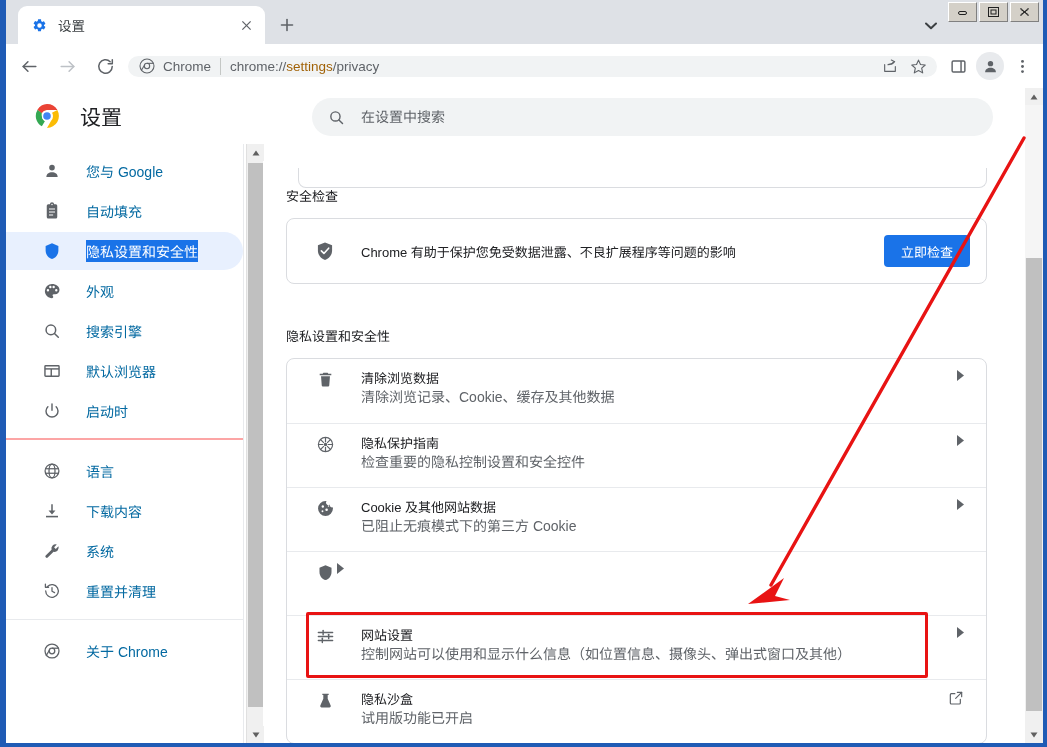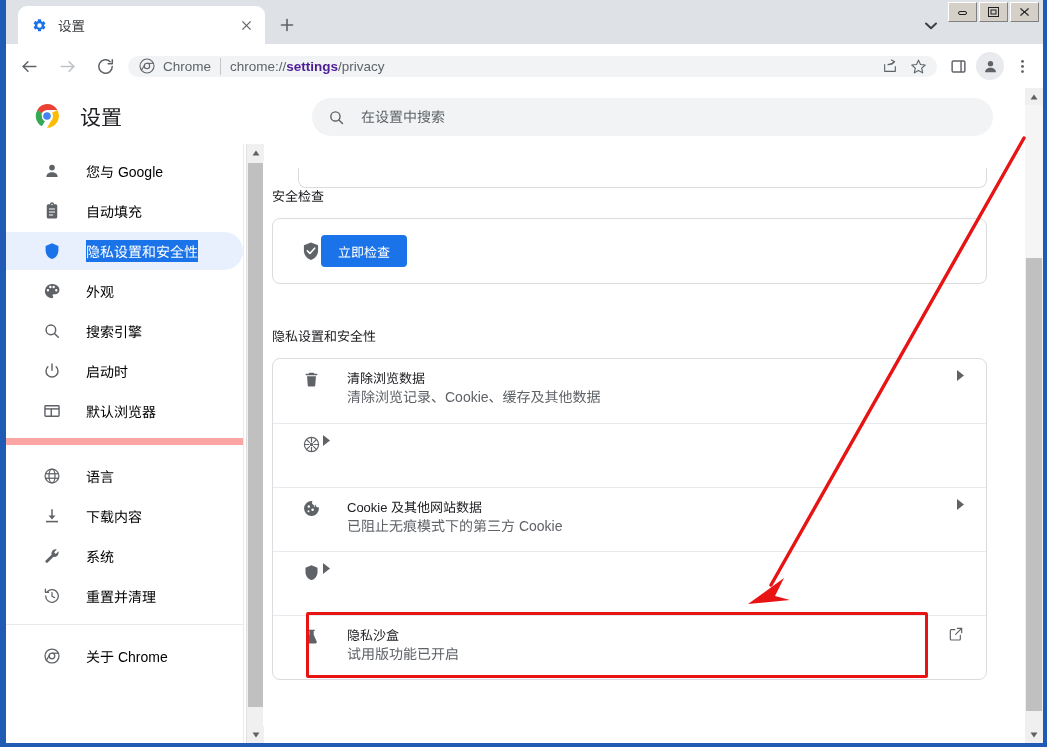--- a/index.html
+++ b/index.html
@@ -92,21 +92,21 @@
     position: relative;
   }
   #omnibox-chrome-icon { margin-left: 11px; display:flex; }
   #omnibox-scheme-label {
     margin-left: 8px; font-size: 13.5px; color: #5f6368;
   }
   #omnibox-divider {
     margin: 0 9px; width: 1px; height: 17px; background: #c4c7c5;
   }
   #omnibox-url { font-size: 13.5px; color: #5f6368; white-space: nowrap; }
-  #omnibox-url b { color: #4c1d95; font-weight: 700; }
+  #omnibox-url b { color: #a16207; font-weight: 400; }
   #omnibox-actions {
     position: absolute; right: 6px; display: flex; align-items: center; gap: 2px;
   }
   .omni-icon {
     width: 26px; height: 26px;
     display: flex; align-items: center; justify-content: center;
     color: #5f6368; border-radius: 50%;
   }
   #toolbar-right { display: flex; align-items: center; margin-right: 6px; gap: 2px; }
   .tb-icon {
@@ -156,38 +156,38 @@
   #settings-search-input::placeholder { color: #5f6368; }
 
   
   #sidebar {
     position: absolute; left: 0; top: 56px; width: 238px; bottom: 0;
     background: #ffffff;
     border-right: 1px solid #e8eaed;
     overflow: hidden;
   }
   .menu-group { padding-top: 6px; }
-  .menu-group.second { border-top: 7px solid #fca5a5; margin-top: 8px; padding-top: 10px; }
+  .menu-group.second { border-top: 2px solid #fca5a5; margin-top: 8px; padding-top: 10px; }
   .menu-group.third  { border-top: 1px solid #e8eaed; margin-top: 9px; padding-top: 10px; }
   .menu-item {
     display: flex; align-items: center;
     height: 38px; margin: 2px 0;
     padding-left: 36px;
     border-radius: 0 20px 20px 0;
     color: #5f6368;
   }
   .menu-item.active { background: #e8f0fe; }
   .menu-item .mi-icon {
     width: 20px; height: 20px;
     display: flex; align-items: center; justify-content: center;
     color: #5f6368; flex: none;
   }
   .menu-item.active .mi-icon { color: #1a73e8; }
   .menu-item .mi-label {
-    margin-left: 24px; font-size: 14px; color: #000000;
+    margin-left: 24px; font-size: 14px; color: #0369a1;
     white-space: nowrap;
   }
   .menu-item.active .mi-label {
     background: #1a73e8; color: #ffffff;
     padding: 1px 0;
   }
   .mi-external {
     margin-left: 12px; color: #5f6368; display: flex;
   }
 
@@ -210,21 +210,21 @@
     top: 19px; bottom: 36px;
     background: #c0c0c0;
   }
 
   
   #main {
     position: absolute; left: 239px; top: 56px; right: 18px; bottom: 0;
     background: #ffffff;
     overflow: hidden;
   }
-  #main-inner { position: relative; padding-left: 27px; padding-right: 38px; }
+  #main-inner { position: relative; padding-left: 41px; padding-right: 38px; }
 
   .partial-card-top {
     position: absolute; left: 53px; right: 38px; top: -18px;
     height: 20px;
     background: #ffffff;
     border: 1px solid #dadce0; border-top: none;
     border-radius: 0 0 8px 8px;
   }
 
   .section-title {
@@ -514,37 +514,37 @@
             <svg width="18" height="18" viewBox="0 0 24 24" fill="none" stroke="currentColor" stroke-width="2" stroke-linecap="round">
               <circle cx="10.5" cy="10.5" r="6.4"></circle>
                   <line x1="15.3" y1="15.3" x2="20.4" y2="20.4"></line>
             </svg>
           </span>
           <span class="mi-label">搜索引擎</span>
         </div>
 
         <div class="menu-item">
           <span class="mi-icon">
-            <svg width="18" height="18" viewBox="0 0 24 24" fill="none" stroke="currentColor" stroke-width="1.9" stroke-linecap="round">
-              <path d="M6.5 6.2a8 8 0 1 0 11 0"></path>
-                  <line x1="12" y1="2.5" x2="12" y2="11"></line>
-            </svg>
-          </span>
-          <span class="mi-label">启动时</span>
-        </div>
-
-        <div class="menu-item">
-          <span class="mi-icon">
             <svg width="18" height="18" viewBox="0 0 24 24" fill="none" stroke="currentColor" stroke-width="1.9">
               <rect x="2.6" y="5" width="18.8" height="14" rx="1"></rect>
               <line x1="2.6" y1="9.2" x2="21.4" y2="9.2"></line>
               <line x1="11" y1="9.2" x2="11" y2="19"></line>
             </svg>
           </span>
           <span class="mi-label">默认浏览器</span>
+        </div>
+
+        <div class="menu-item">
+          <span class="mi-icon">
+            <svg width="18" height="18" viewBox="0 0 24 24" fill="none" stroke="currentColor" stroke-width="1.9" stroke-linecap="round">
+              <path d="M6.5 6.2a8 8 0 1 0 11 0"></path>
+                  <line x1="12" y1="2.5" x2="12" y2="11"></line>
+            </svg>
+          </span>
+          <span class="mi-label">启动时</span>
         </div>
       </div>
 
       <div class="menu-group second">
         <div class="menu-item">
           <span class="mi-icon">
             <svg width="18" height="18" viewBox="0 0 24 24" fill="none" stroke="currentColor" stroke-width="1.7">
               <circle cx="12" cy="12" r="9.2"></circle>
                   <ellipse cx="12" cy="12" rx="4" ry="9.2"></ellipse>
               <line x1="2.9" y1="9" x2="21.1" y2="9"></line>
@@ -624,20 +624,21 @@
         <div class="section-title">安全检查</div>
 
         <div class="card">
           <div id="safety-check-card">
             <span id="sc-icon">
               <svg width="20" height="20" viewBox="0 0 24 24" fill="currentColor">
                 <path d="M12 1.8 3.5 5.2v6.1c0 5.3 3.6 10.2 8.5 11.4 4.9-1.2 8.5-6.1 8.5-11.4V5.2z"></path>
                 <polyline points="7.6,11.8 10.7,14.9 16.4,8.6" fill="none" stroke="#ffffff" stroke-width="1.9" stroke-linecap="round" stroke-linejoin="round"></polyline>
               </svg>
             </span>
+            <span id="sc-text">Chrome 有助于保护您免受数据泄露、不良扩展程序等问题的影响</span>
             <button id="sc-button">立即检查</button>
           </div>
         </div>
 
         <div class="section-title">隐私设置和安全性</div>
 
         <div class="card">
 
           <div class="row">
             <span class="row-icon">
@@ -664,20 +665,24 @@
                 <line x1="12" y1="3.2" x2="12" y2="9"></line>
                     <line x1="12" y1="15" x2="12" y2="20.8"></line>
                 <line x1="3.2" y1="12" x2="9" y2="12"></line>
                     <line x1="15" y1="12" x2="20.8" y2="12"></line>
                 <line x1="5.8" y1="5.8" x2="10" y2="10"></line>
                     <line x1="14" y1="14" x2="18.2" y2="18.2"></line>
                 <line x1="18.2" y1="5.8" x2="14" y2="10"></line>
                     <line x1="10" y1="14" x2="5.8" y2="18.2"></line>
               </svg>
             </span>
+            <span class="row-text">
+              <span class="row-title">隐私保护指南</span><br>
+              <span class="row-sub">检查重要的隐私控制设置和安全控件</span>
+            </span>
             <span class="row-arrow">
               <svg width="11" height="13" viewBox="0 0 11 13" fill="currentColor">
                     <polygon points="2,1 9,6.5 2,12"></polygon>
                   </svg>
             </span>
           </div>
 
           <div class="row">
             <span class="row-icon">
               <svg width="19" height="19" viewBox="0 0 24 24" fill="currentColor">
@@ -705,20 +710,41 @@
                 <path d="M12 1.8 3.5 5.2v6.1c0 5.3 3.6 10.2 8.5 11.4 4.9-1.2 8.5-6.1 8.5-11.4V5.2z"></path>
               </svg>
             </span>
             <span class="row-arrow">
               <svg width="11" height="13" viewBox="0 0 11 13" fill="currentColor">
                     <polygon points="2,1 9,6.5 2,12"></polygon>
                   </svg>
             </span>
           </div>
 
+          <div class="row">
+            <span class="row-icon">
+              <svg width="19" height="19" viewBox="0 0 24 24" fill="none" stroke="currentColor" stroke-width="1.8" stroke-linecap="round">
+                <line x1="3" y1="7" x2="21" y2="7"></line>
+                <line x1="3" y1="12" x2="21" y2="12"></line>
+                <line x1="3" y1="17" x2="21" y2="17"></line>
+                <line x1="9" y1="4.3" x2="9" y2="9.7"></line>
+                <line x1="16" y1="9.3" x2="16" y2="14.7"></line>
+                <line x1="8" y1="14.3" x2="8" y2="19.7"></line>
+              </svg>
+            </span>
+            <span class="row-text">
+              <span class="row-title">网站设置</span><br>
+              <span class="row-sub">控制网站可以使用和显示什么信息（如位置信息、摄像头、弹出式窗口及其他）</span>
+            </span>
+            <span class="row-arrow">
+              <svg width="11" height="13" viewBox="0 0 11 13" fill="currentColor">
+                    <polygon points="2,1 9,6.5 2,12"></polygon>
+                  </svg>
+            </span>
+          </div>
 
           <div class="row">
             <span class="row-icon">
               <svg width="17" height="17" viewBox="0 0 24 24" fill="currentColor">
                 <path d="M7.5 2.4h9v1.9h-1.4v5.1l4.2 9.6a2 2 0 0 1-1.8 2.8H6.5a2 2 0 0 1-1.8-2.8l4.2-9.6V4.3H7.5z"></path>
               </svg>
             </span>
             <span class="row-text">
               <span class="row-title">隐私沙盒</span><br>
               <span class="row-sub">试用版功能已开启</span>

